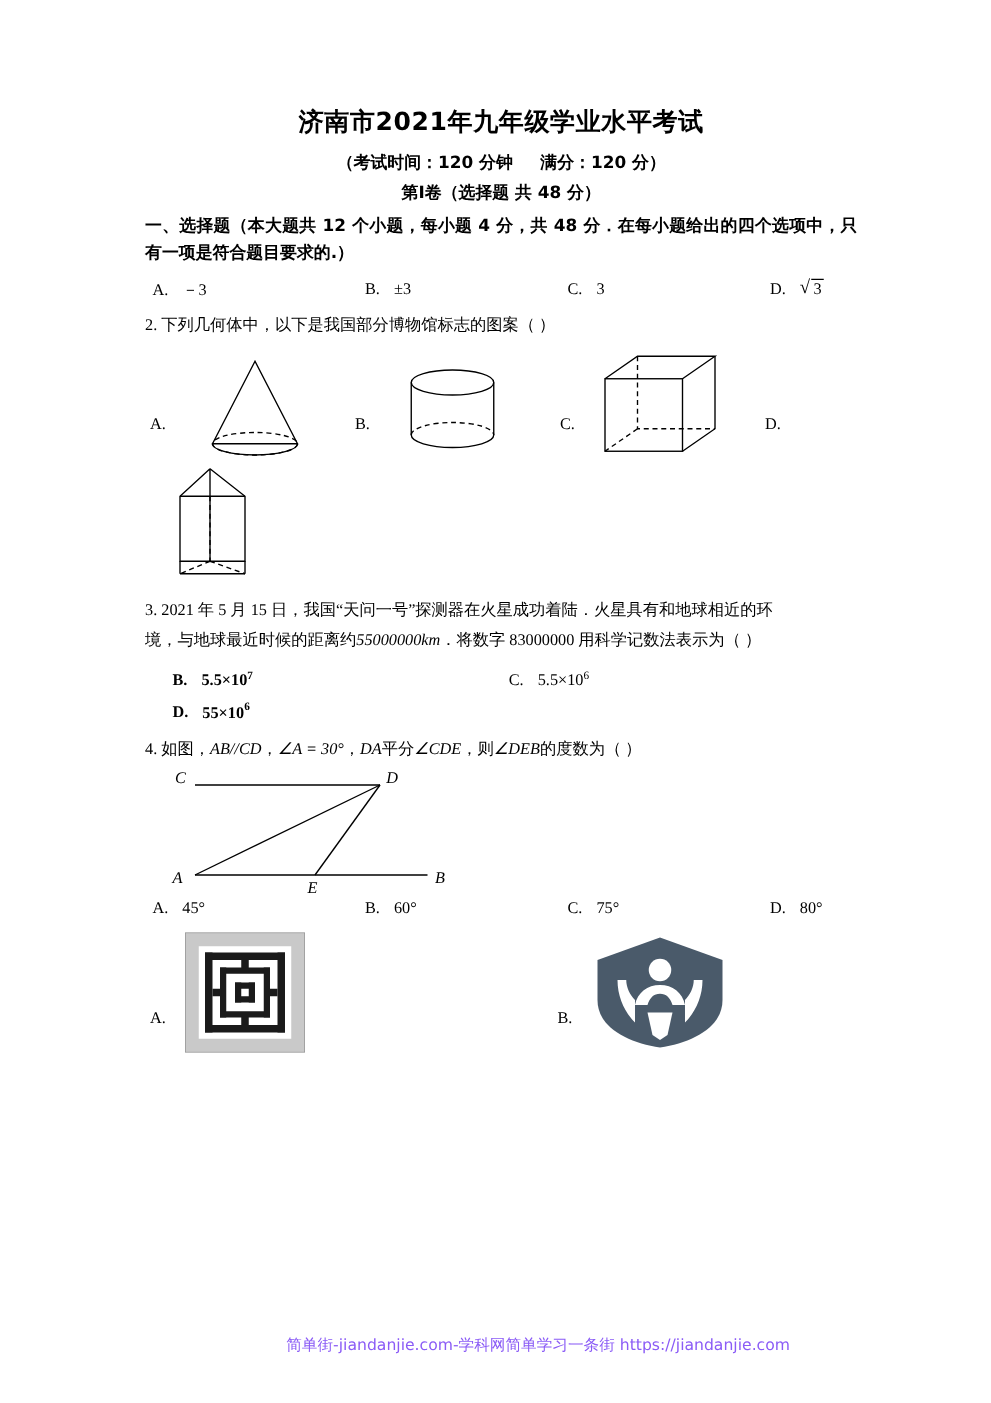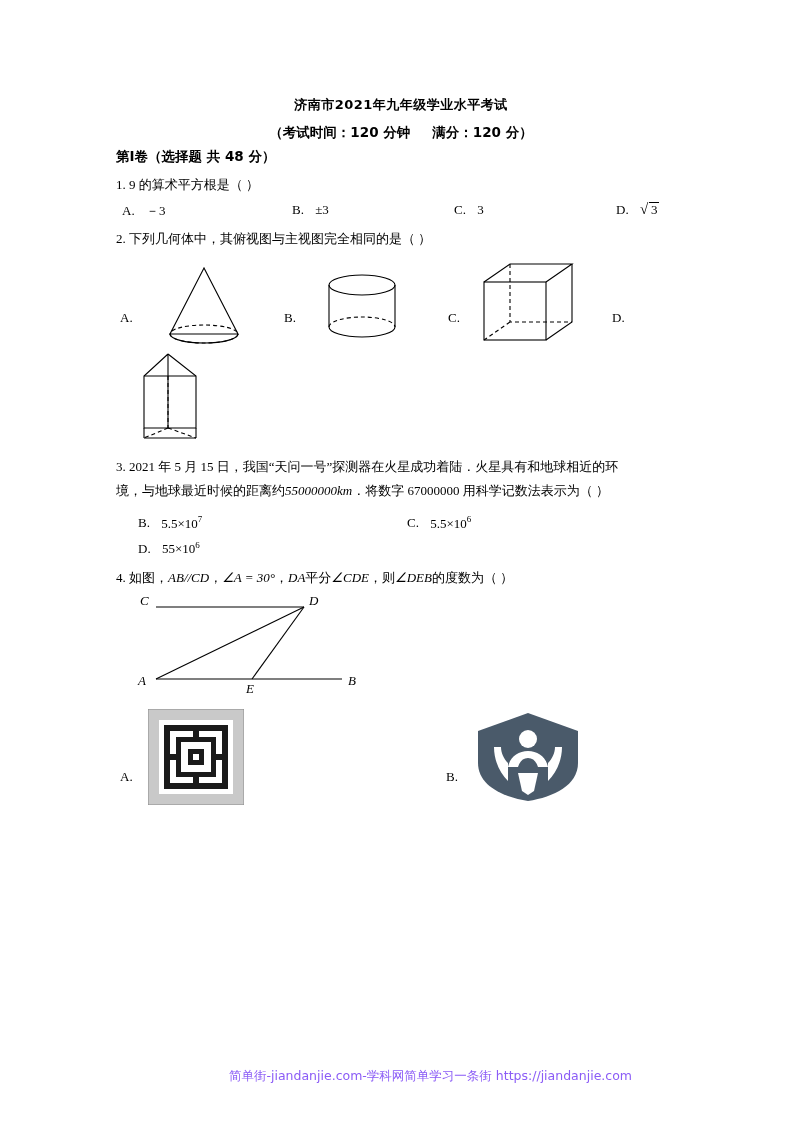--- a/index.html
+++ b/index.html
@@ -25,33 +25,34 @@
   .content {
     position: absolute;
     left: 116px;
     top: 80px;
     width: 570px;
   }
   .doc-title {
     text-align: center;
     font-family: "DejaVu Sans", sans-serif;
     font-weight: bold;
-    font-size: 13px;
+    font-size: 20px;
     letter-spacing: 0.5px;
-    margin: 16px 0 10px 0;
+    margin: 4px 0 10px 0;
   }
   .doc-subtitle {
     text-align: center;
     font-family: "DejaVu Sans", sans-serif;
     font-weight: bold;
     font-size: 13.5px;
     margin: 0 0 6px 0;
   }
   .doc-subtitle .gap { display:inline-block; width: 22px; }
   .section-head {
+    text-align: center;
     font-family: "DejaVu Sans", sans-serif;
     font-weight: bold;
     font-size: 13.5px;
     margin: 0 0 8px 0;
   }
   .instruction {
     font-family: "DejaVu Sans", sans-serif;
     font-weight: bold;
     font-size: 13.5px;
     line-height: 1.55;
@@ -77,21 +78,21 @@
     display: flex;
     flex-wrap: wrap;
     font-size: 13px;
     margin: 8px 0 4px 0;
   }
   .opts-2col .cell {
     width: 50%;
     padding: 4px 0 4px 6px;
     box-sizing: border-box;
   }
-  .opts-2col .cell.indent { padding-left: 22px; }
+  .opts-2col .cell.indent { padding-left: 22px; font-weight: bold; }
   sup { font-size: 9px; vertical-align: super; }
   .sqrt {
     display: inline-block;
     position: relative;
     padding-left: 9px;
   }
   .sqrt::before {
     content: "√";
     position: absolute;
     left: 0; top: -1px;
@@ -133,25 +134,22 @@
   <div class="content">
 
     <div class="doc-title">济南市2021年九年级学业水平考试</div>
 
     <div class="doc-subtitle">
       <span>（考试时间：</span><span>120 分钟</span><span class="gap"></span><span>满分：</span><span>120 分）</span>
     </div>
 
     <div class="section-head">第Ⅰ卷（选择题  共 48 分）</div>
 
-
-    <div class="q">
-      <span>1.</span>
-      <span>9 的算术平方根是（  ）</span>
-    </div>
+    <div class="instruction">一、选择题（本大题共 12 个小题，每小题 4 分，共 48 分．在每小题给出的四个选项中，只有一项是符合题目要求的.）</div>
+
     <div class="opts-row">
       <div class="opt opt-a">
         <span>A.</span>
         <span style="padding-left:8px">－3</span>
       </div>
       <div class="opt opt-b">
         <span>B.</span>
         <span style="padding-left:8px">±3</span>
       </div>
       <div class="opt opt-c">
@@ -159,21 +157,21 @@
         <span style="padding-left:8px">3</span>
       </div>
       <div class="opt opt-d">
         <span>D.</span>
         <span class="sqrt" style="margin-left:8px"><span class="rad">3</span></span>
       </div>
     </div>
 
     <div class="q" style="margin-top:8px">
       <span>2.</span>
-      <span>下列几何体中，其俯视图与主视图完全相同的是（    ）</span>
+      <span>下列几何体中，以下是我国部分博物馆标志的图案（    ）</span>
     </div>
 
     <div class="figs-row" style="height:96px">
 
       <span class="fig-label" style="left:4px; top:56px">A.</span>
       <svg style="position:absolute; left:42px; top:10px" width="92" height="86" viewBox="0 0 92 86">
         <path d="M46 4 L12 70 L80 70 Z" fill="none" stroke="#000" stroke-width="1.1"></path>
         <ellipse cx="46" cy="70" rx="34" ry="9" fill="none" stroke="#000" stroke-width="1.1" stroke-dasharray="4,3"></ellipse>
         <path d="M12 70 A34 9 0 0 0 80 70" fill="none" stroke="#000" stroke-width="1.1"></path>
       </svg>
@@ -212,21 +210,21 @@
         <line x1="62" y1="78" x2="62" y2="88" stroke="#000" stroke-width="1.1"></line>
         <line x1="10" y1="88" x2="62" y2="88" stroke="#000" stroke-width="1.1"></line>
       </svg>
     </div>
 
     <div class="q" style="margin-top:10px">
       <span>3.</span>
       <span>2021 年 5 月 15 日，我国“天问一号”探测器在火星成功着陆．火星具有和地球相近的环</span>
     </div>
     <div class="q">
-      <span>境，与地球最近时候的距离约</span><span class="italic">55000000km</span><span>．将数字 67000000 用科学记数法表示为（      ）</span>
+      <span>境，与地球最近时候的距离约</span><span class="italic">55000000km</span><span>．将数字 83000000 用科学记数法表示为（      ）</span>
     </div>
 
     <div class="opts-2col">
       <div class="cell indent">
         <span>B.</span>
         <span style="padding-left:8px">5.5×10</span><sup>7</sup>
       </div>
       <div class="cell">
         <span>C.</span>
         <span style="padding-left:8px">5.5×10</span><sup>6</sup>
@@ -249,20 +247,38 @@
         <line x1="22" y1="84" x2="170" y2="12" stroke="#000" stroke-width="1.1"></line>
         <line x1="170" y1="12" x2="118" y2="84" stroke="#000" stroke-width="1.1"></line>
         <text x="6" y="10" font-family="Liberation Serif, serif" font-style="italic" font-size="13">C</text>
         <text x="175" y="10" font-family="Liberation Serif, serif" font-style="italic" font-size="13">D</text>
         <text x="4" y="90" font-family="Liberation Serif, serif" font-style="italic" font-size="13">A</text>
         <text x="112" y="98" font-family="Liberation Serif, serif" font-style="italic" font-size="13">E</text>
         <text x="214" y="90" font-family="Liberation Serif, serif" font-style="italic" font-size="13">B</text>
       </svg>
     </div>
 
+    <div class="opts-row" style="margin-top:0">
+      <div class="opt opt-a">
+        <span>A.</span>
+        <span style="padding-left:8px">45°</span>
+      </div>
+      <div class="opt opt-b">
+        <span>B.</span>
+        <span style="padding-left:8px">60°</span>
+      </div>
+      <div class="opt opt-c">
+        <span>C.</span>
+        <span style="padding-left:8px">75°</span>
+      </div>
+      <div class="opt opt-d">
+        <span>D.</span>
+        <span style="padding-left:8px">80°</span>
+      </div>
+    </div>
 
 
     <div style="position:relative; height:110px; margin-top:10px">
       <span class="fig-label" style="position:absolute; left:4px; top:62px">A.</span>
       <svg style="position:absolute; left:32px; top:2px" width="96" height="96" viewBox="0 0 96 96">
         <rect x="0" y="0" width="96" height="96" fill="#c9c9c9" stroke="#8a8a8a" stroke-width="1"></rect>
         <rect x="11" y="11" width="74" height="74" fill="#ffffff"></rect>
         <g fill="#1a1a1a">
           <rect x="16" y="16" width="64" height="6"></rect>
           <rect x="16" y="16" width="6" height="64"></rect>

